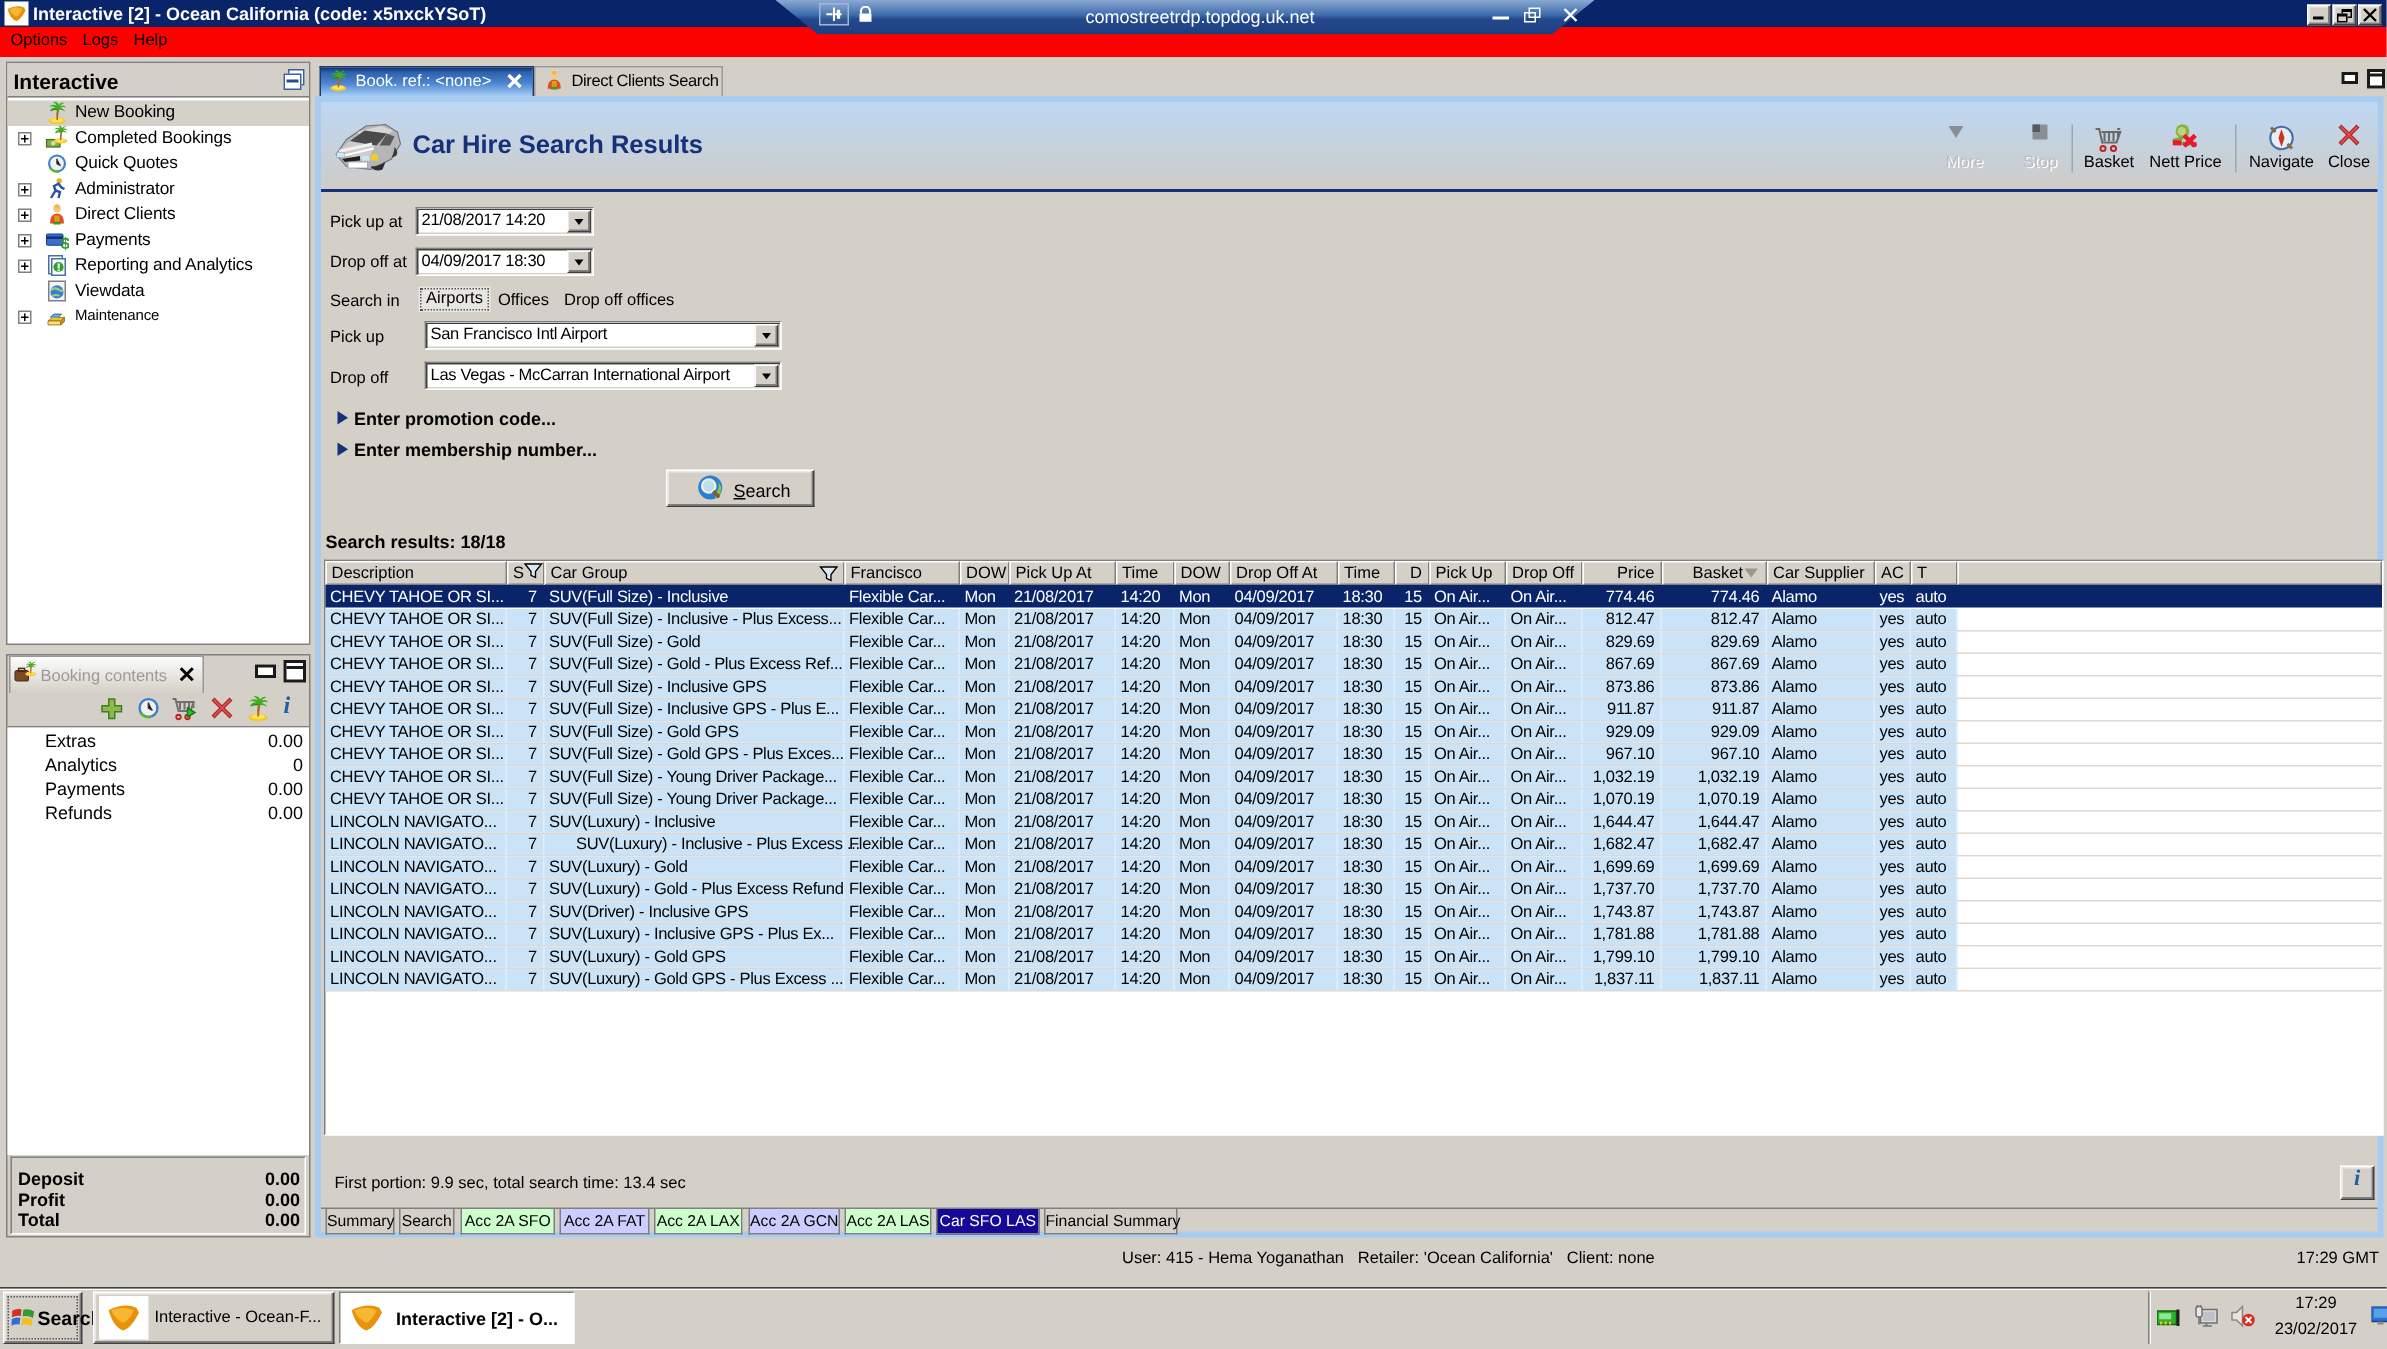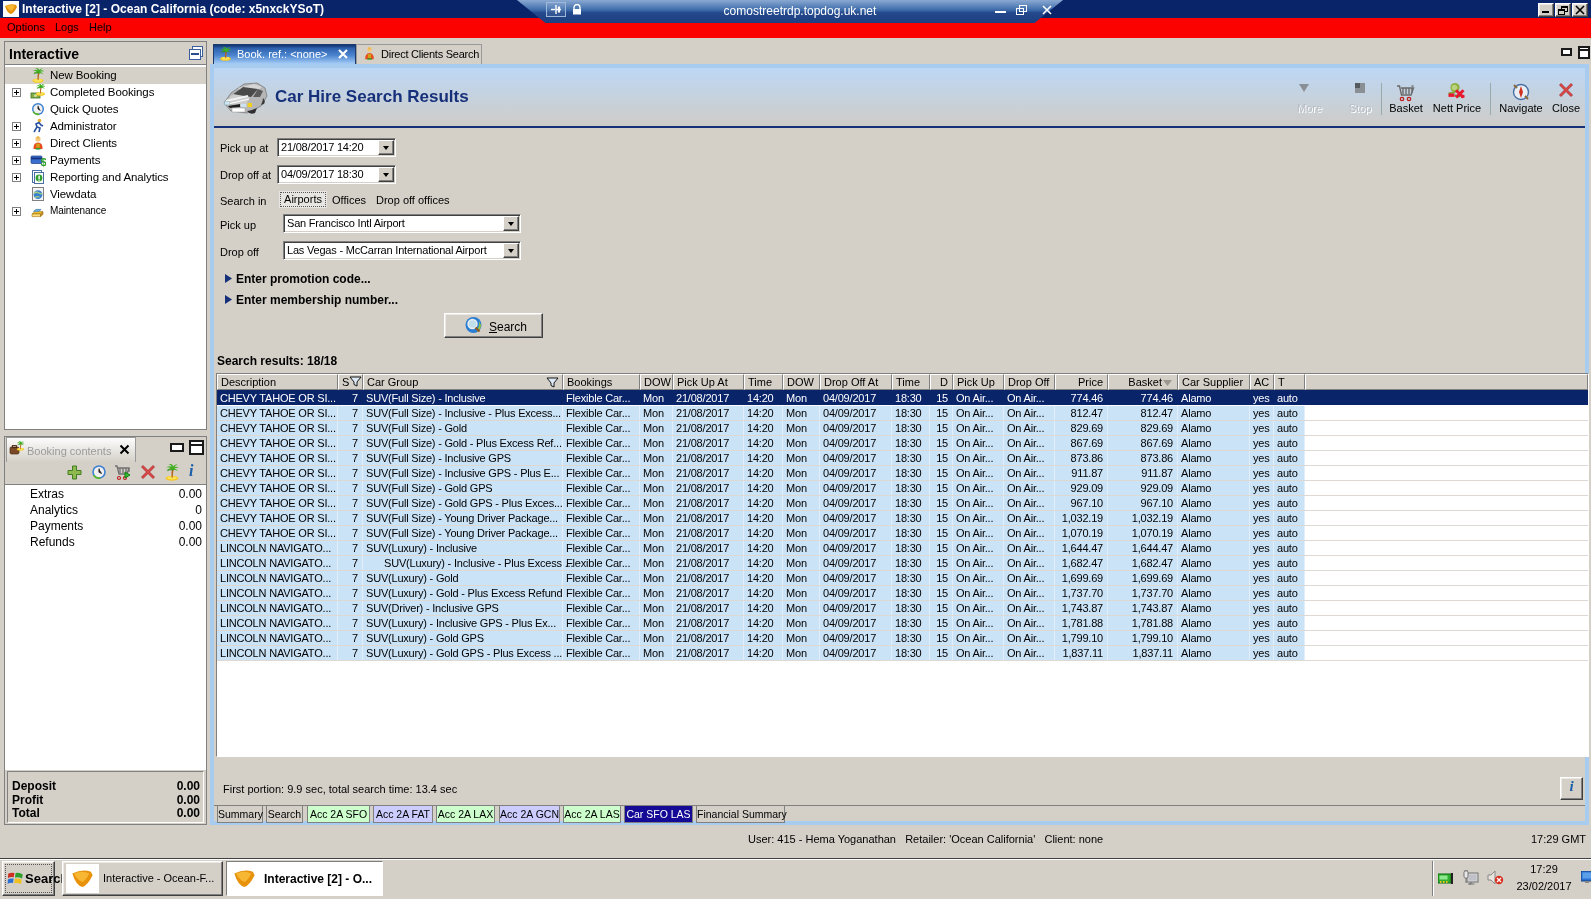--- a/index.html
+++ b/index.html
@@ -378,21 +378,21 @@
 <div class="a" style="left:489px;top:320px;font-size:12px"><span style="text-decoration:underline">S</span>earch</div>
 <div class="a" style="left:217px;top:354px;font-weight:bold;font-size:12px">Search results: 18/18</div>
 <div class="a" style="left:216px;top:373px;width:1373px;height:384px;background:#fff;border-top:1px solid #808080;border-left:1px solid #808080;border-right:1px solid #fff;border-bottom:1px solid #fff"></div>
 <div class="hcell" style="left:217px;top:374px;width:121px">Description</div>
 <div class="hcell" style="left:338px;top:374px;width:25px">S<svg style="vertical-align:-2px" width="13" height="12" viewBox="0 0 13 12">
       <path d="M1 1 H12 L8 6 V10 L5 8.5 V6Z" fill="#dce8f4" stroke="#000" stroke-width=".9"></path>
     </svg></div>
 <div class="hcell" style="left:363px;top:374px;width:200px">Car Group<svg style="position:absolute;right:3px;top:2px" width="13" height="12" viewBox="0 0 13 12">
       <path d="M1 1 H12 L8 6 V10 L5 8.5 V6Z" fill="#dce8f4" stroke="#000" stroke-width=".9"></path>
     </svg></div>
-<div class="hcell" style="left:563px;top:374px;width:77px">Bookings</div>
+<div class="hcell" style="left:563px;top:374px;width:77px">Francisco</div>
 <div class="hcell" style="left:640px;top:374px;width:33px">DOW</div>
 <div class="hcell" style="left:673px;top:374px;width:71px">Pick Up At</div>
 <div class="hcell" style="left:744px;top:374px;width:39px">Time</div>
 <div class="hcell" style="left:783px;top:374px;width:37px">DOW</div>
 <div class="hcell" style="left:820px;top:374px;width:72px">Drop Off At</div>
 <div class="hcell" style="left:892px;top:374px;width:38px">Time</div>
 <div class="hcell rt" style="left:930px;top:374px;width:23px">D</div>
 <div class="hcell" style="left:953px;top:374px;width:51px">Pick Up</div>
 <div class="hcell" style="left:1004px;top:374px;width:51px">Drop Off</div>
 <div class="hcell rt" style="left:1055px;top:374px;width:53px">Price</div>

